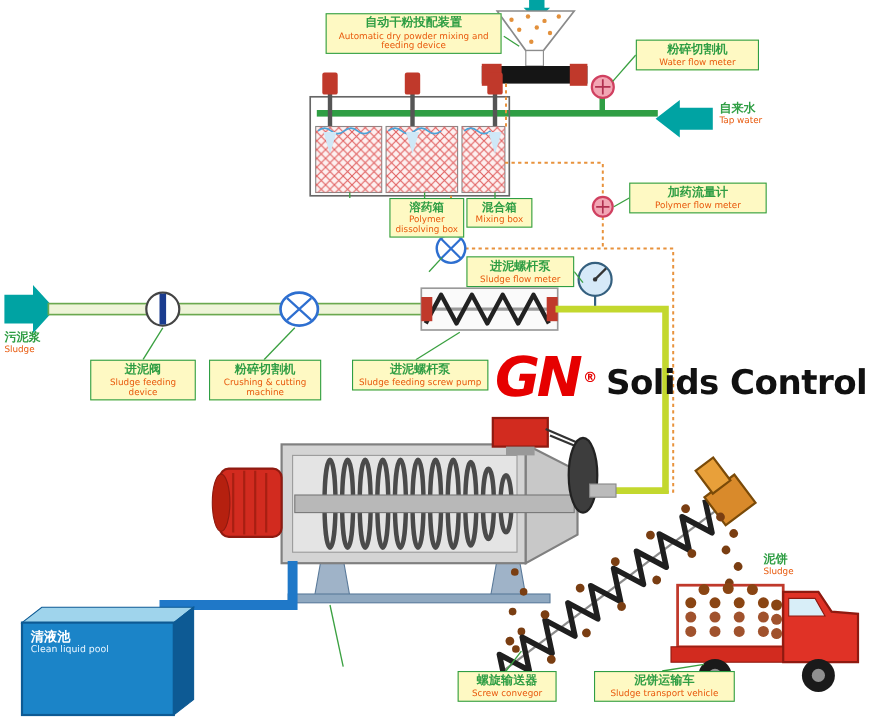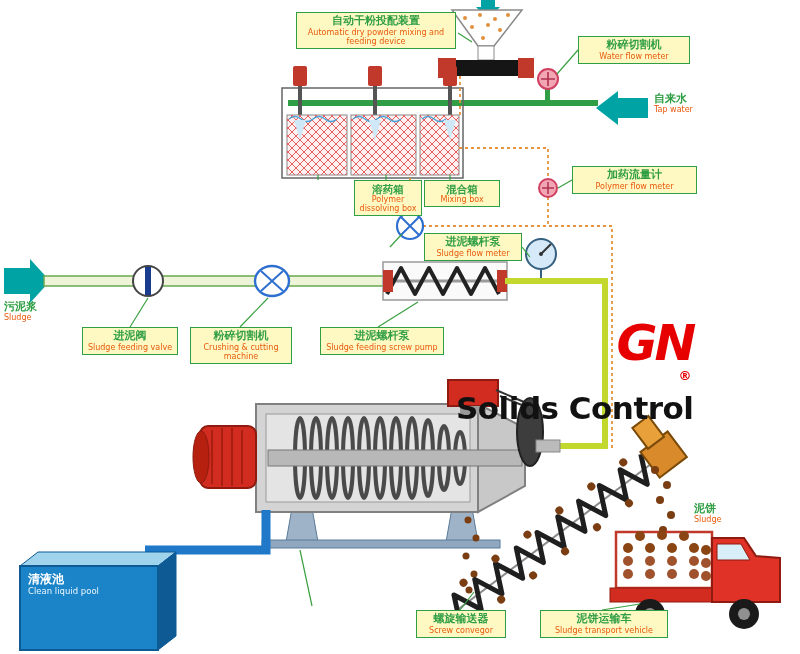--- a/index.html
+++ b/index.html
@@ -7,21 +7,21 @@
          font-family:"DejaVu Sans","Liberation Sans",sans-serif;}
   #diagram-svg{position:absolute;left:0;top:0;}
   .label-box{position:absolute;border:1px solid #2f9e44;background:#fef9c3;
              text-align:center;padding:2px 3px;box-sizing:border-box;line-height:1.15;}
   .label-free{position:absolute;text-align:left;line-height:1.2;}
   .zh{display:block;color:#2f9e44;font-weight:bold;font-size:11px;}
   .zh-sm{display:block;color:#2f9e44;font-weight:bold;font-size:10.5px;}
   .en{display:block;color:#e8590c;font-size:8px;}
   .white .zh{color:#fff;font-size:12px;}
   .white .en{color:#eaf6ff;font-size:8.5px;}
-  #logo{position:absolute;left:450px;top:318px;display:flex;align-items:flex-end;flex-direction:column;}
+  #logo{position:absolute;left:450px;top:318px;display:flex;align-items:center;}
   #logo .gn{color:#e60000;font-size:50px;font-weight:bold;font-style:italic;
             letter-spacing:-3px;line-height:1;}
   #logo .reg{color:#e60000;font-size:13px;font-weight:bold;margin:0 2px 0 3px;}
   #logo .brand{color:#111;font-size:31px;font-weight:bold;line-height:1;margin:10px 0 0 6px;
                letter-spacing:-0.5px;}
 </style>
 </head>
 <body>
 
 <div id="stage">
@@ -289,21 +289,21 @@
   <span class="zh">自来水</span>
   <span class="en">Tap water</span>
 </div>
 
 
 <div class="label-box" style="left:354px;top:180px;width:68px">
   <span class="zh-sm">溶药箱</span>
   <span class="en">Polymer dissolving box</span>
 </div>
 
-<div class="label-box" style="left:424px;top:180px;width:76px">
+<div class="label-box" style="left:424px;top:180px;width:60px">
   <span class="zh-sm">混合箱</span>
   <span class="en">Mixing box</span>
 </div>
 
 <div class="label-box" style="left:572px;top:166px;width:125px">
   <span class="zh">加药流量计</span>
   <span class="en">Polymer flow meter</span>
 </div>
 
 
@@ -312,21 +312,21 @@
   <span class="en">Sludge flow meter</span>
 </div>
 
 <div class="label-free" style="left:4px;top:300px;width:60px">
   <span class="zh">污泥浆</span>
   <span class="en">Sludge</span>
 </div>
 
 <div class="label-box" style="left:82px;top:327px;width:96px">
   <span class="zh">进泥阀</span>
-  <span class="en">Sludge feeding valve</span>
+  <span class="en">Sludge feeding device</span>
 </div>
 
 <div class="label-box" style="left:190px;top:327px;width:102px">
   <span class="zh">粉碎切割机</span>
   <span class="en">Crushing &amp; cutting machine</span>
 </div>
 
 <div class="label-box" style="left:320px;top:327px;width:124px">
   <span class="zh">进泥螺杆泵</span>
   <span class="en">Sludge feeding screw pump</span>

